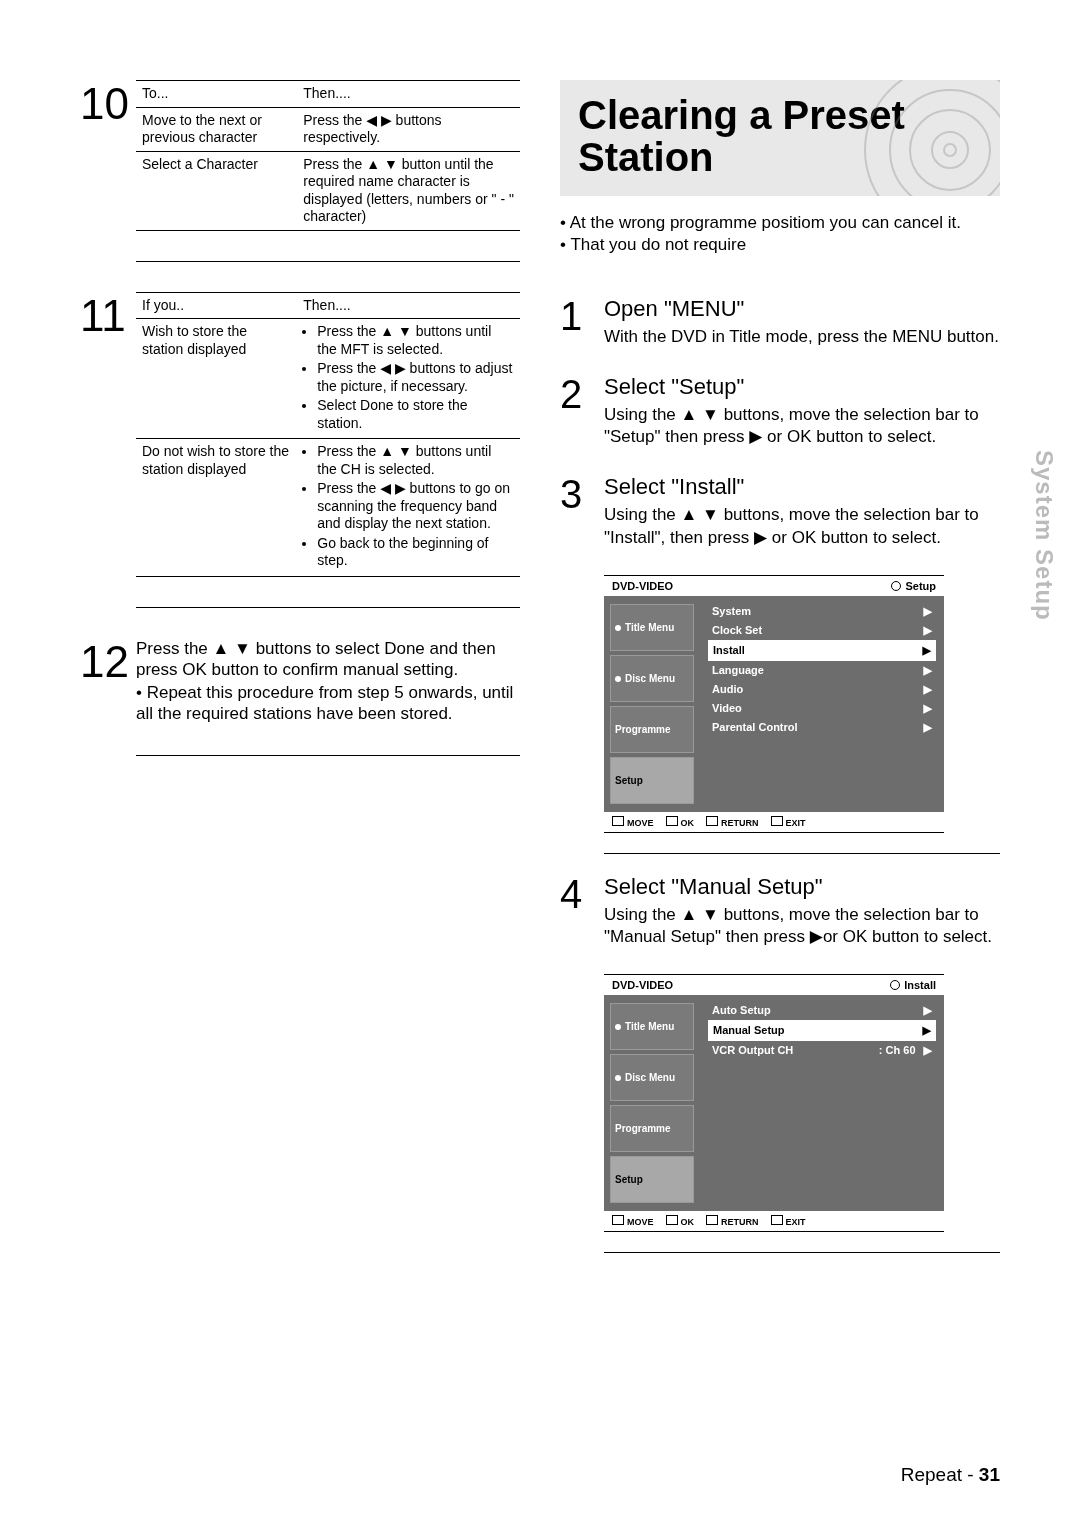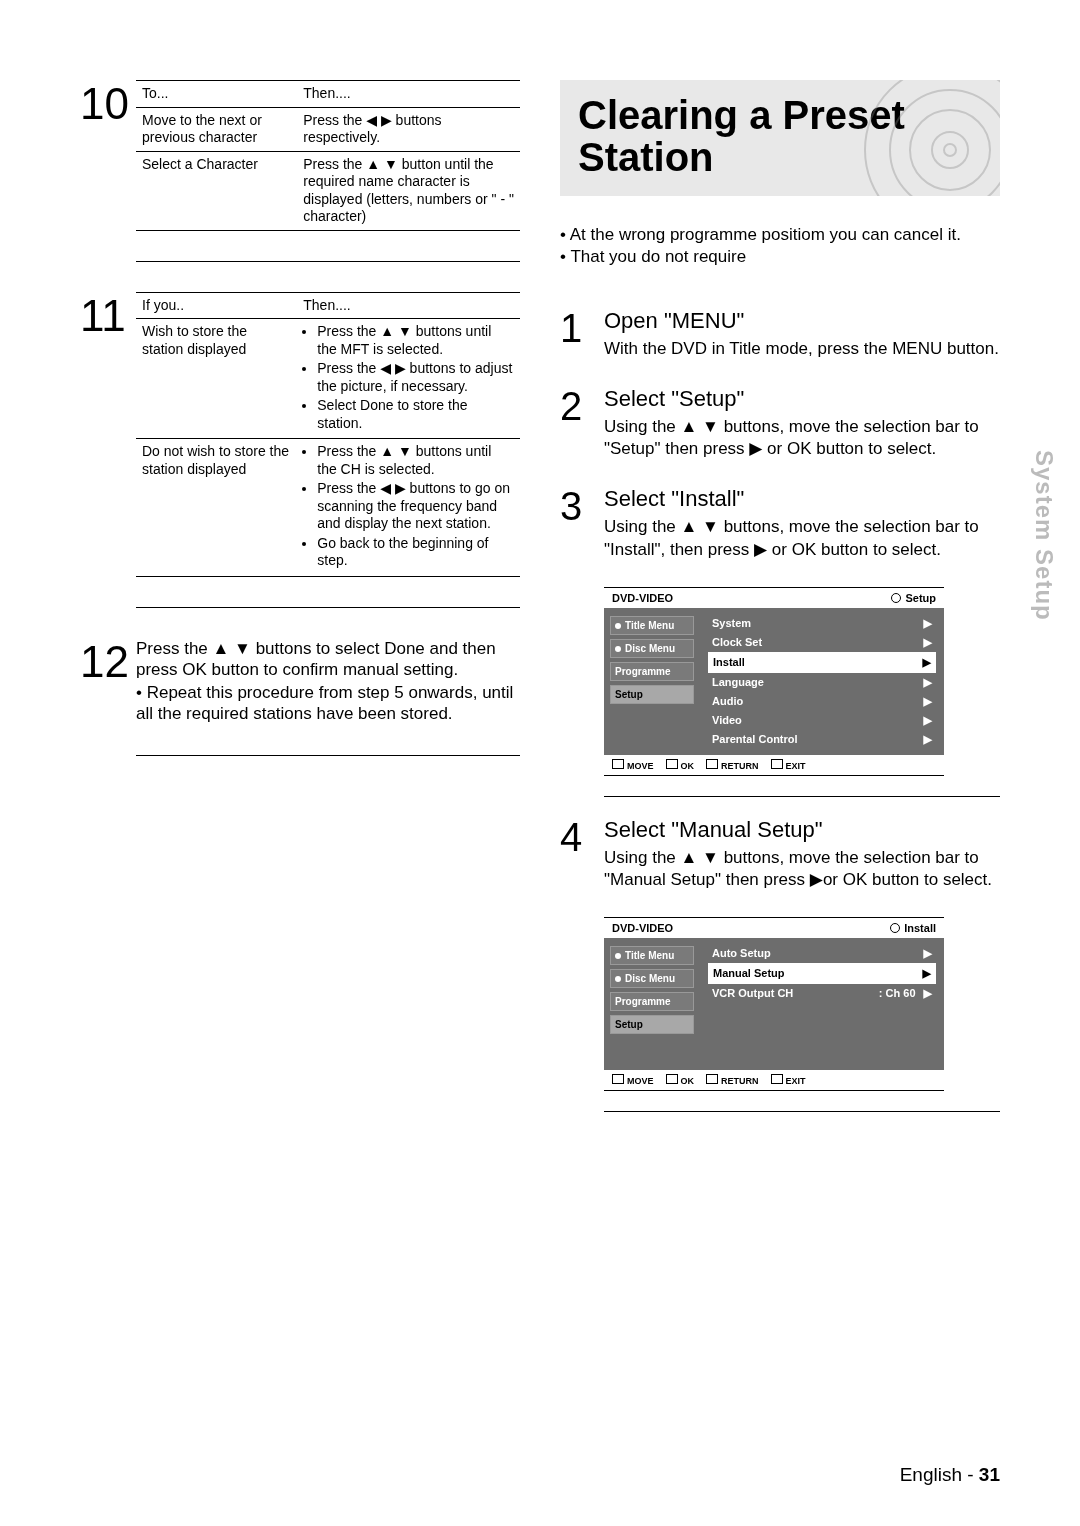--- a/index.html
+++ b/index.html
@@ -55,21 +55,21 @@
     border: none;
     border-top: 1px solid #000;
     margin: 30px 0 30px 56px;
   }
 
   
   .title-box {
     background: #e8e8e8;
     position: relative;
     padding: 14px 18px 18px 18px;
-    margin-bottom: 28px;
+    margin-bottom: 16px;
     overflow: hidden;
   }
   .title-box h1 {
     font-size: 40px;
     font-weight: bold;
     margin: 0;
     line-height: 1.05;
     font-family: Arial, sans-serif;
   }
   .disc-art {
@@ -123,21 +123,21 @@
   .osd-body { display:flex; background:#6d6d6d; }
   .osd-left {
     width: 96px;
     padding: 4px 0;
   }
   .osd-left .item {
     color:#fff;
     font-size:10px;
     font-weight:bold;
     margin:4px 6px;
-    padding:3px 4px;
+    padding:17px 4px;
     border:1px solid #999;
     background:#7a7a7a;
     position:relative;
   }
   .osd-left .item.sel { background:#a8a8a8; color:#000; }
   .osd-left .item .dot { display:inline-block; width:6px;height:6px;border-radius:50%;background:#fff;margin-right:4px; vertical-align:middle;}
   .osd-right { flex:1; padding:6px 8px; }
   .osd-right .row {
     color:#fff; font-size:11px; font-weight:bold;
     display:flex; padding:3px 4px;
@@ -389,15 +389,15 @@
       </div>
 
       <hr class="sep">
 
     </div>
   </div>
 
   <div class="side-tab">System Setup</div>
 
   <div class="footer">
-    <span>English - </span><b>31</b>
+    <span>Repeat - </span><b>31</b>
   </div>
 </div>
 
 </body></html>

